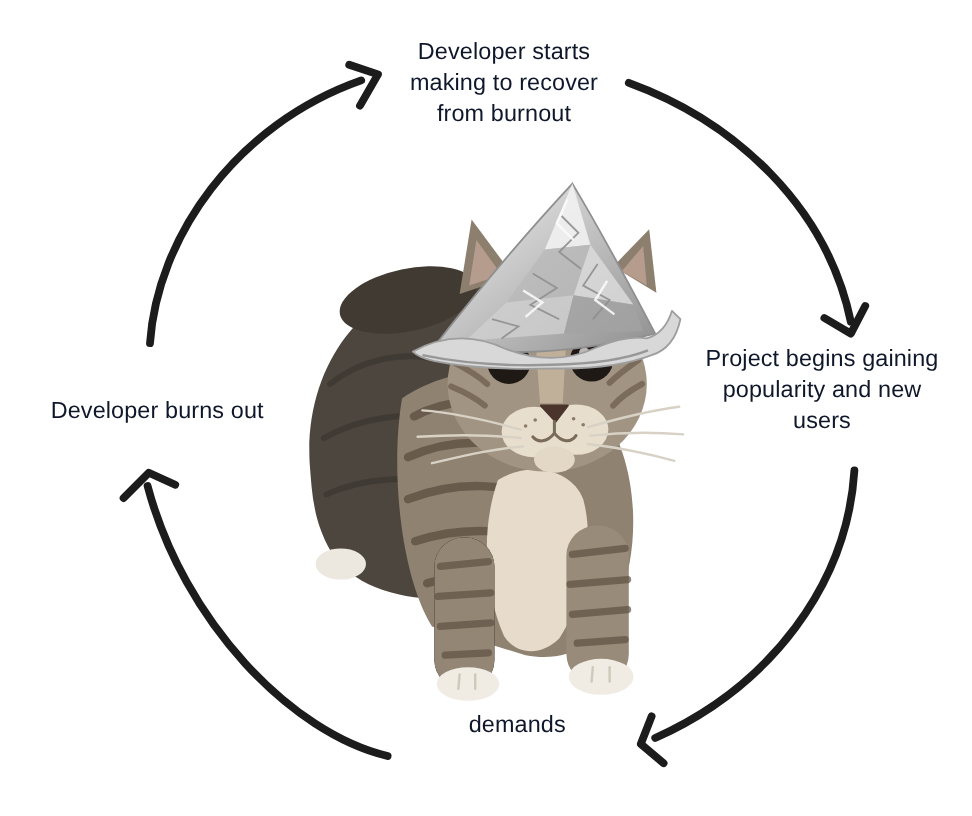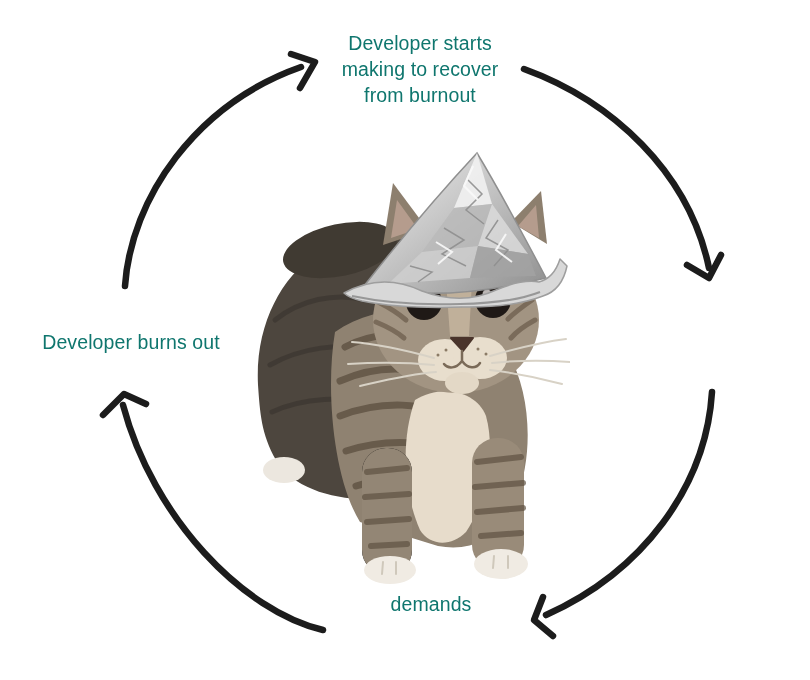--- a/index.html
+++ b/index.html
@@ -6,21 +6,21 @@
   html,body{margin:0;padding:0;background:#ffffff;}
   .canvas{
     position:relative;
     width:810px;height:680px;
     background:#ffffff;
     overflow:hidden;
     font-family:"Liberation Sans","DejaVu Sans",sans-serif;
   }
   .node{
     position:absolute;
-    color:#0f766e;
+    color:#0f172a;
     font-size:19.5px;
     line-height:26px;
     text-align:center;
     letter-spacing:.1px;
   }
   .node-top{left:300px;top:30px;width:240px;}
   .node-right{left:580px;top:286px;width:210px;}
   .node-bottom{left:326px;top:591px;width:210px;}
   .node-left{left:32px;top:329px;width:198px;}
   svg.arrows{position:absolute;left:0;top:0;width:810px;height:680px;}
@@ -184,20 +184,25 @@
       <path d="M 250 220 C 276 223 300 228 322 234"></path>
     </g>
   </svg>
 
   <div class="node node-top">
     <div>Developer starts</div>
     <div>making to recover</div>
     <div>from burnout</div>
   </div>
 
+  <div class="node node-right">
+    <div>Project begins gaining</div>
+    <div>popularity and new</div>
+    <div>users</div>
+  </div>
 
   <div class="node node-bottom">
     <div>demands</div>
   </div>
 
   <div class="node node-left">
     <div>Developer burns out</div>
   </div>
 
 </div>

